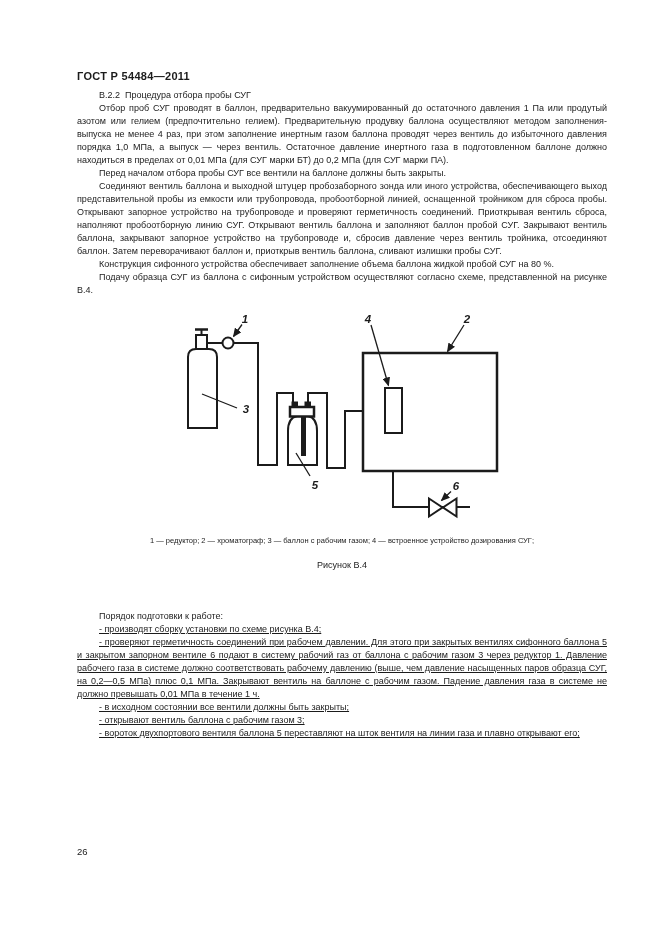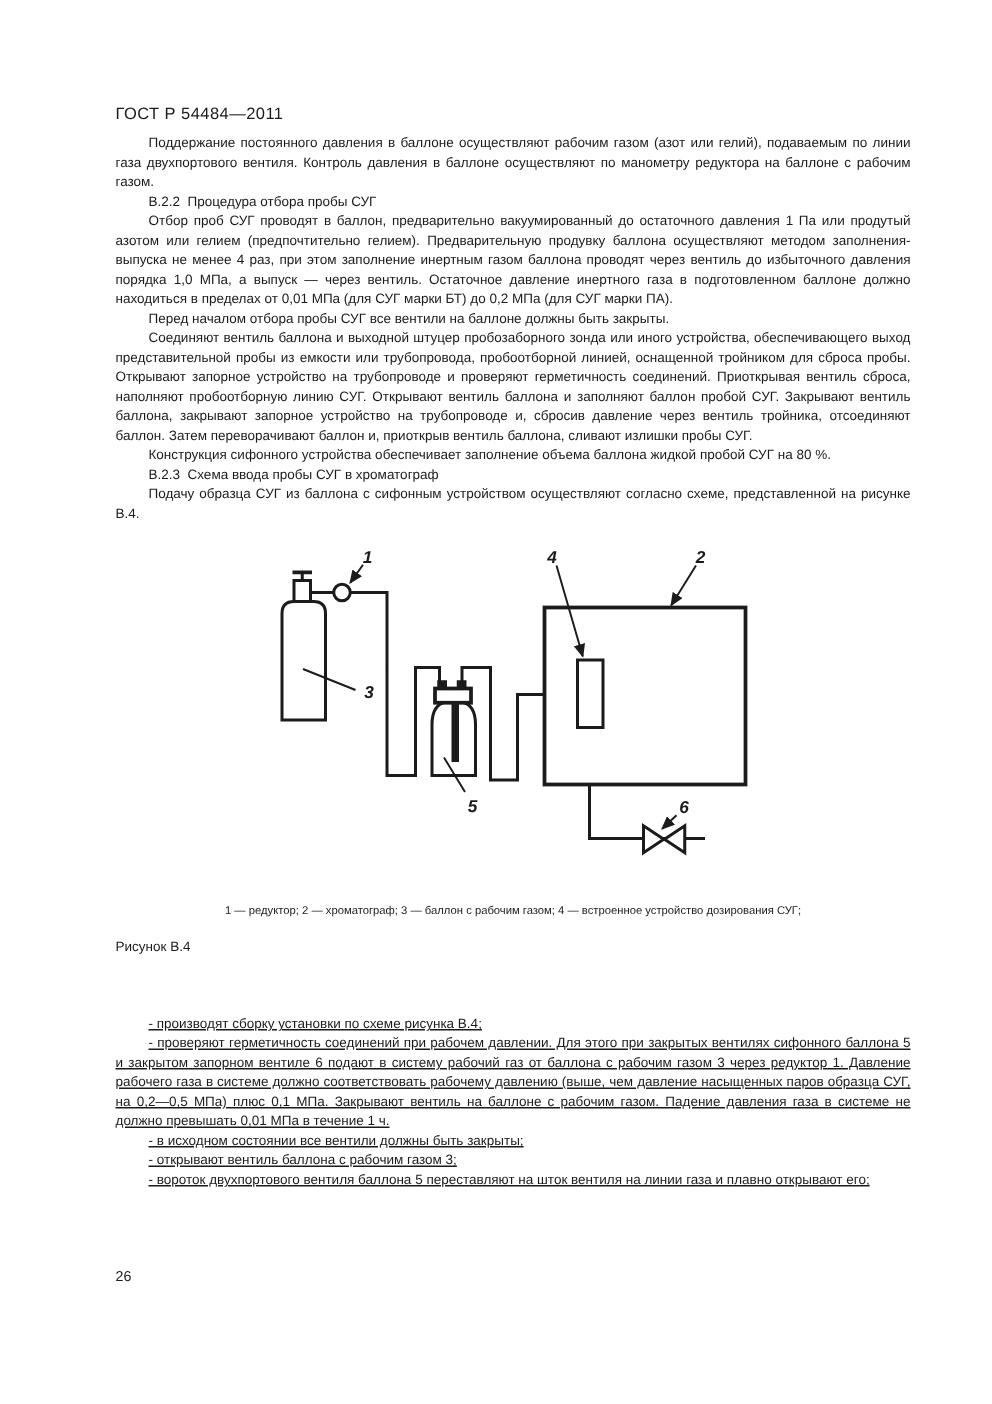--- a/index.html
+++ b/index.html
@@ -6,37 +6,37 @@
   html,body { width:661px; height:936px; }
   body {
     background:#ffffff;
     font-family:"Liberation Sans", sans-serif;
     color:#1b1b1b;
     position:relative;
     overflow:hidden;
   }
   .doc-header {
     position:absolute; left:77px; top:70px;
-    font-size:11px; font-weight:normal; letter-spacing:.3px;
+    font-size:11px; font-weight:bold; letter-spacing:.3px;
   }
   .content {
     position:absolute; left:77px; top:89px; width:530px;
     font-size:9px; line-height:13px; text-align:justify;
   }
   p.body  { text-indent:22px; }
   p.list  { text-indent:22px;text-decoration:underline; }
   p.heading { text-indent:22px; font-weight:normal; white-space:pre-wrap; }
   .figure-block { margin-top:6px; }
   .figure-svg { display:block; margin-left:93px; }
   .figure-caption {
     text-align:center; font-size:7.5px; line-height:11px;
-    margin-top:21px; text-indent:0;
+    margin-top:7px; text-indent:0;
   }
   .figure-name {
-    font-size:9px; text-indent:0;
+    text-align:center; font-size:9px; text-indent:0;
     margin-top:13px; margin-bottom:38px;
   }
   .page-number {
     position:absolute; left:77px; top:846px; font-size:9.5px;text-align:right;
   }
   svg .ln   { stroke:#1b1b1b; stroke-width:2; fill:none; }
   svg .ln25 { stroke:#1b1b1b; stroke-width:2.5; fill:none; }
   svg .shape{ stroke:#1b1b1b; stroke-width:2; fill:#ffffff; }
   svg .shape25{ stroke:#1b1b1b; stroke-width:2.5; fill:#ffffff; }
   svg .fillb{ fill:#1b1b1b; stroke:none; }
@@ -46,27 +46,25 @@
     font-size:11.5px; font-weight:bold; font-style:italic;
     fill:#1b1b1b; text-anchor:middle;
   }
 </style>
 </head>
 <body>
 
 <div class="doc-header">ГОСТ Р 54484—2011</div>
 
 <div class="content">
-  <p class="body">Поддержание постоянного давления в баллоне осуществляют рабочим газом (азот или гелий), подаваемым по линии газа двухпортового вентиля. Контроль давления в баллоне осуществляют по манометру редуктора на баллоне с рабочим газом.</p>
   <p class="heading">В.2.2  Процедура отбора пробы СУГ</p>
   <p class="body">Отбор проб СУГ проводят в баллон, предварительно вакуумированный до остаточного давления 1 Па или продутый азотом или гелием (предпочтительно гелием). Предварительную продувку баллона осуществляют методом заполнения-выпуска не менее 4 раз, при этом заполнение инертным газом баллона проводят через вентиль до избыточного давления порядка 1,0 МПа, а выпуск — через вентиль. Остаточное давление инертного газа в подготовленном баллоне должно находиться в пределах от 0,01 МПа (для СУГ марки БТ) до 0,2 МПа (для СУГ марки ПА).</p>
   <p class="body">Перед началом отбора пробы СУГ все вентили на баллоне должны быть закрыты.</p>
   <p class="body">Соединяют вентиль баллона и выходной штуцер пробозаборного зонда или иного устройства, обеспечивающего выход представительной пробы из емкости или трубопровода, пробоотборной линией, оснащенной тройником для сброса пробы. Открывают запорное устройство на трубопроводе и проверяют герметичность соединений. Приоткрывая вентиль сброса, наполняют пробоотборную линию СУГ. Открывают вентиль баллона и заполняют баллон пробой СУГ. Закрывают вентиль баллона, закрывают запорное устройство на трубопроводе и, сбросив давление через вентиль тройника, отсоединяют баллон. Затем переворачивают баллон и, приоткрыв вентиль баллона, сливают излишки пробы СУГ.</p>
   <p class="body">Конструкция сифонного устройства обеспечивает заполнение объема баллона жидкой пробой СУГ на 80 %.</p>
-  <p class="heading">В.2.3  Схема ввода пробы СУГ в хроматограф</p>
   <p class="body">Подачу образца СУГ из баллона с сифонным устройством осуществляют согласно схеме, представленной на рисунке В.4.</p>
 
   <div class="figure-block">
     <svg class="figure-svg" width="350" height="225" viewBox="0 0 350 225" xmlns="http://www.w3.org/2000/svg">
       <defs>
         <marker id="arr" markerWidth="7" markerHeight="6" refX="6.2" refY="3" orient="auto">
           <path d="M0,0 L7,3 L0,6 Z" fill="#1b1b1b"></path>
         </marker>
       </defs>
 
@@ -106,20 +104,21 @@
       <text class="callout" x="76" y="110">3</text>
       <text class="callout" x="198" y="20">4</text>
       <text class="callout" x="145" y="186">5</text>
       <text class="callout" x="286" y="187">6</text>
     </svg>
 
     <p class="figure-caption">1 — редуктор; 2 — хроматограф; 3 — баллон с рабочим газом; 4 — встроенное устройство дозирования СУГ;</p>
     <p class="figure-name">Рисунок В.4</p>
   </div>
 
+  <p class="body">Порядок подготовки к работе:</p>
   <p class="list">- производят сборку установки по схеме рисунка В.4;</p>
   <p class="list">- проверяют герметичность соединений при рабочем давлении. Для этого при закрытых вентилях сифонного баллона 5 и закрытом запорном вентиле 6 подают в систему рабочий газ от баллона с рабочим газом 3 через редуктор 1. Давление рабочего газа в системе должно соответствовать рабочему давлению (выше, чем давление насыщенных паров образца СУГ, на 0,2—0,5 МПа) плюс 0,1 МПа. Закрывают вентиль на баллоне с рабочим газом. Падение давления газа в системе не должно превышать 0,01 МПа в течение 1 ч.</p>
   <p class="list">- в исходном состоянии все вентили должны быть закрыты;</p>
   <p class="list">- открывают вентиль баллона с рабочим газом 3;</p>
   <p class="list">- вороток двухпортового вентиля баллона 5 переставляют на шток вентиля на линии газа и плавно открывают его;</p>
 </div>
 
 <div class="page-number">26</div>
 
 </body></html>

